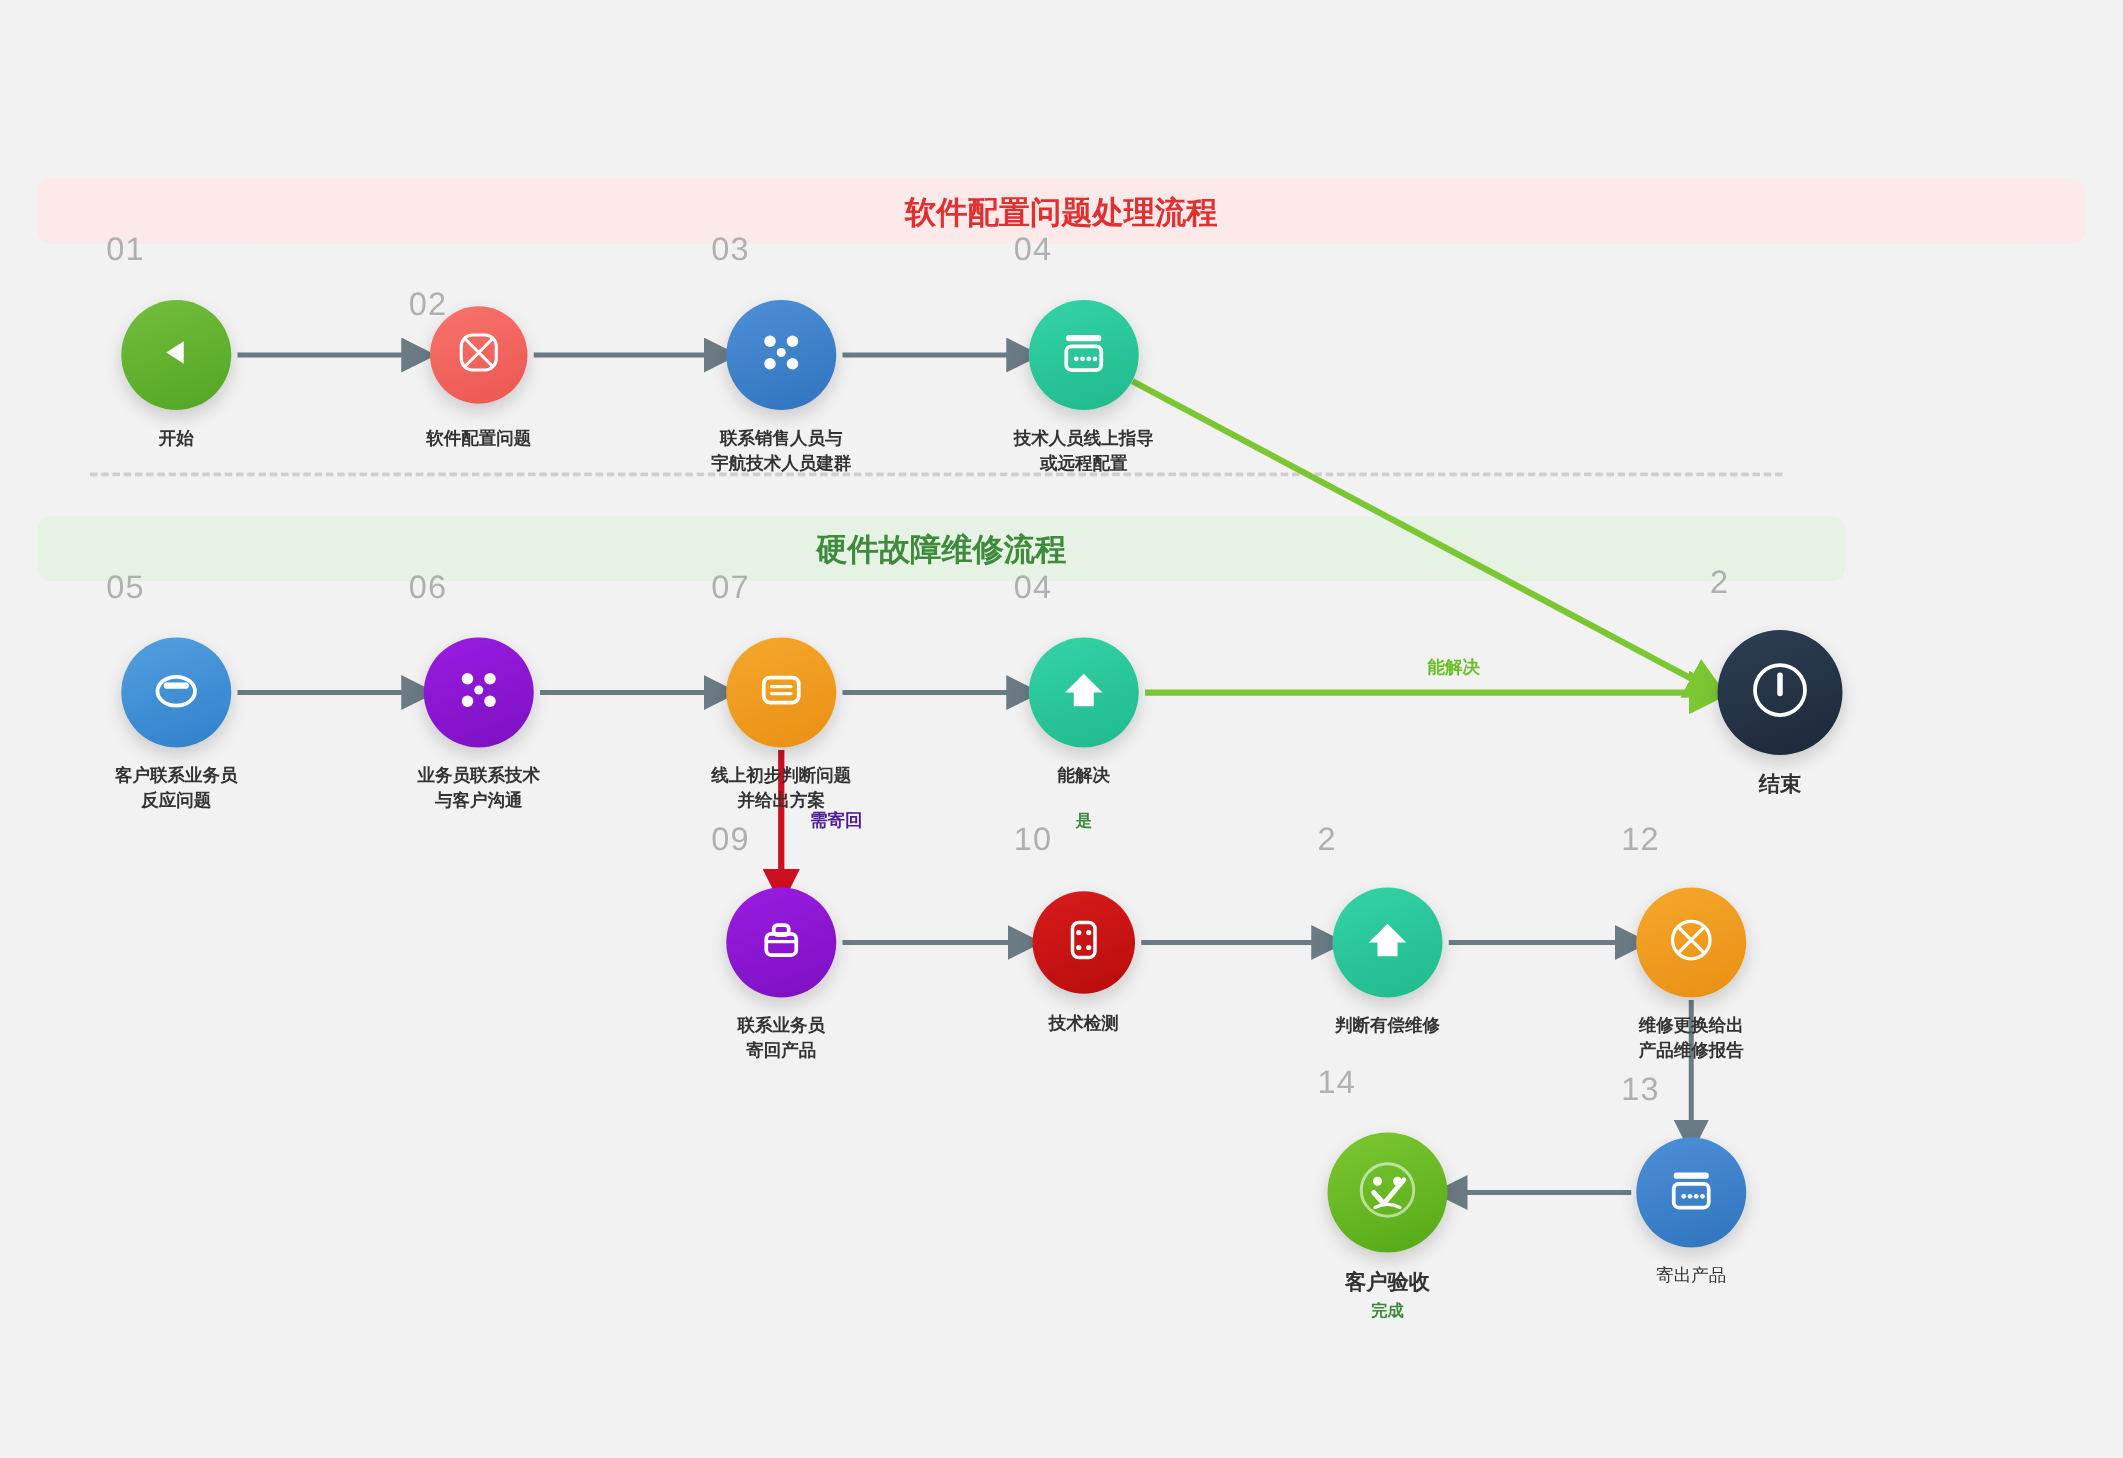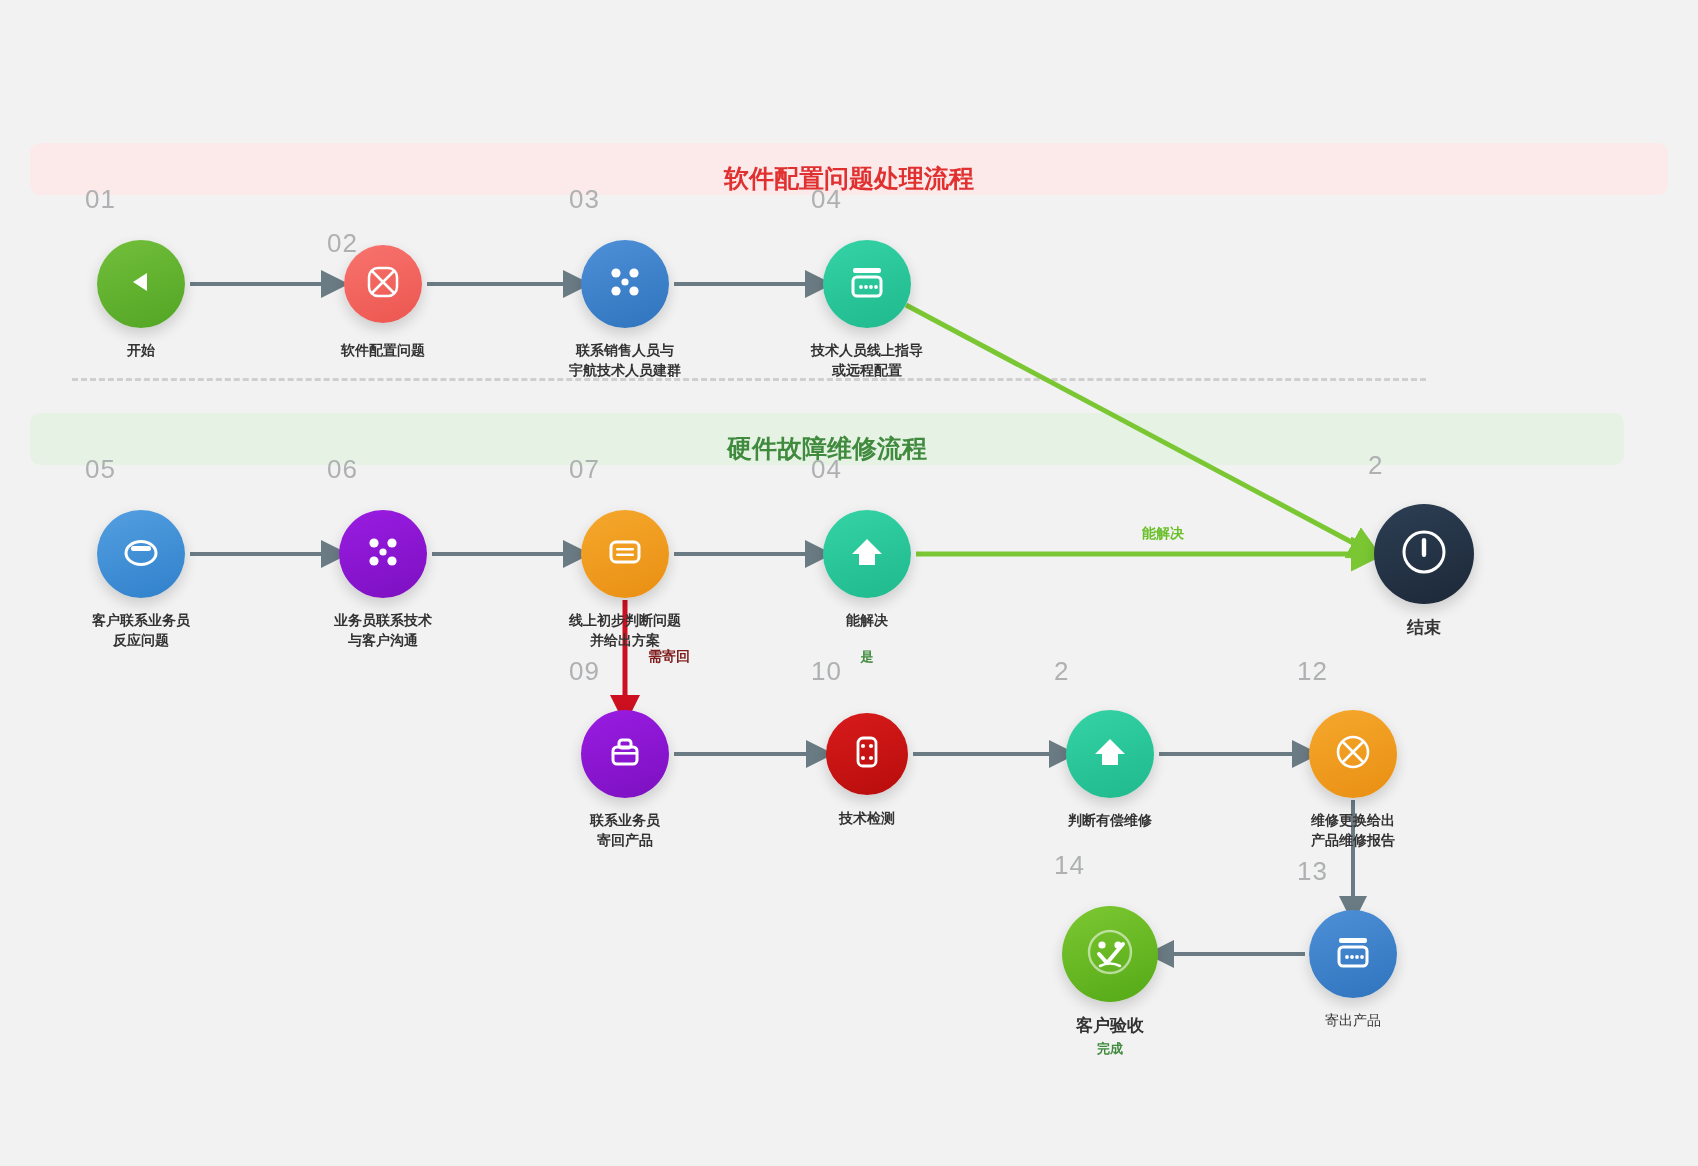--- a/index.html
+++ b/index.html
@@ -19,26 +19,26 @@
     display:flex; align-items:center; justify-content:center;
   }
   .header h1 {
     color:#ffffff; font-size:54px; font-weight:bold; letter-spacing:2px;
     text-shadow:0 2px 4px rgba(0,0,0,.18);
   }
 
   
   .band {
     position:absolute; height:52px; border-radius:10px;
-    display:flex; align-items:flex-end; justify-content:center;
+    display:flex; align-items:center; justify-content:center;
   }
   .band span { font-size:25px; font-weight:bold; }
   .band-sw { left:30px; top:143px; width:1638px; background:#fce9e9; }
   .band-sw span { color:#e03030; }
-  .band-hw { left:30px; top:413px; width:1594px; background:#e6f2e4; }
+  .band-hw { left:30px; top:413px; width:1446px; background:#e6f2e4; }
   .band-hw span { color:#3f8a3c; }
 
   .divider {
     position:absolute; left:72px; top:378px; width:1354px; height:0;
     border-top:3px dashed #cfcfcf;
   }
 
   
   .node { position:absolute; width:0; height:0; }
   .circle {
@@ -335,15 +335,15 @@
         <svg width="56" height="56" viewBox="0 0 56 56">
           <circle cx="28" cy="28" r="20" fill="none" stroke="#fff" stroke-width="3"></circle>
           <rect x="25.8" y="14" width="4.4" height="19" rx="2.2" fill="#fff"></rect>
         </svg>
       </span>
     </div>
     <div class="nlabel" style="left:-120px;top:62px;font-size:17px;">结束</div>
   </div>
 
   <div class="edge-label" style="left:1142px;top:525px;color:#6abf29;">能解决</div>
-  <div class="edge-label" style="left:648px;top:648px;color:#7f1d1d;">需寄回</div>
+  <div class="edge-label" style="left:648px;top:648px;color:#4c1d95;">需寄回</div>
 
 </div>
 
 </body></html>

